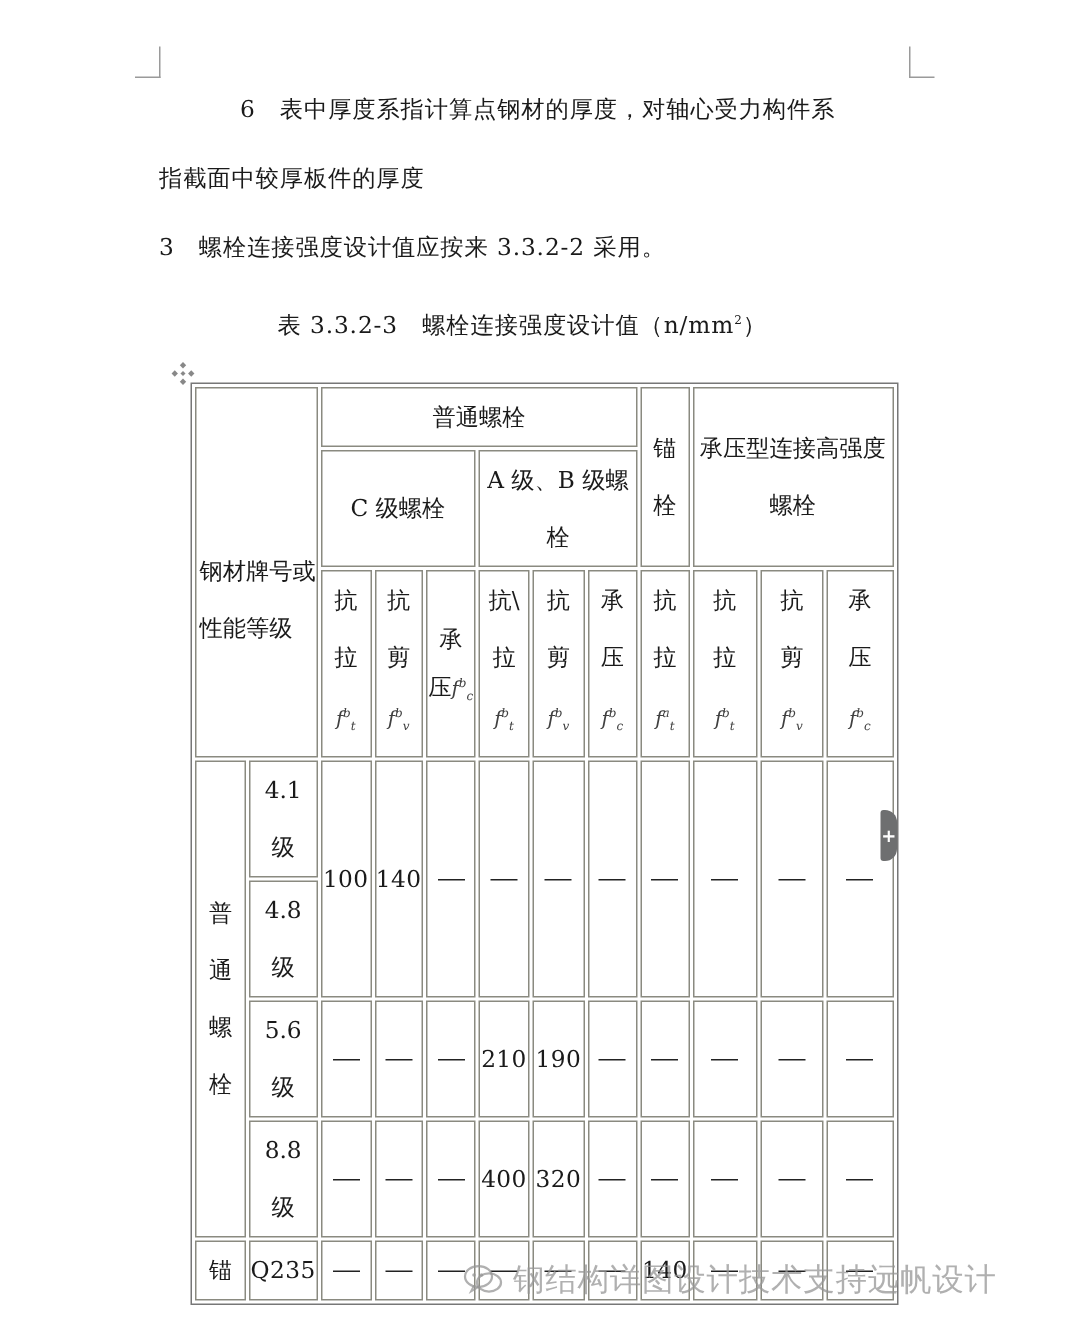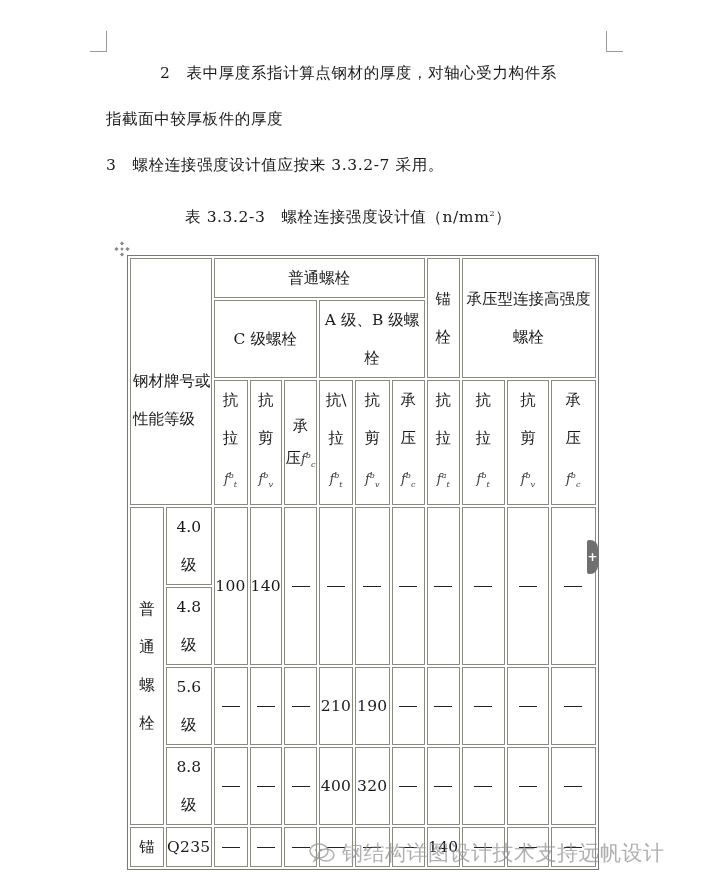--- a/index.html
+++ b/index.html
@@ -52,23 +52,23 @@
     letter-spacing: 0.5px; white-space: nowrap;
   }
   .wm-icon { width: 28px; height: 22px; }
 </style>
 </head>
 <body>
 
 <div class="crop-mark crop-tl"></div>
 <div class="crop-mark crop-tr"></div>
 
-<div class="para p1">2　表中厚度系指计算点钢材的厚度，对轴心受力构件系</div>
+<div class="para p1">6　表中厚度系指计算点钢材的厚度，对轴心受力构件系</div>
 <div class="para p2">指截面中较厚板件的厚度</div>
-<div class="para p3">3　螺栓连接强度设计值应按来 3.3.2-7 采用。</div>
+<div class="para p3">3　螺栓连接强度设计值应按来 3.3.2-2 采用。</div>
 <div class="para caption"><span>表 3.3.2-3　螺栓连接强度设计值（n/mm</span><sup>2</sup><span>）</span></div>
 
 <svg class="move-handle" viewBox="0 0 16 16">
   <g fill="#888">
     <rect x="6.5" y="1" width="3" height="3" transform="rotate(45 8 2.5)"></rect>
     <rect x="6.5" y="12" width="3" height="3" transform="rotate(45 8 13.5)"></rect>
     <rect x="1" y="6.5" width="3" height="3" transform="rotate(45 2.5 8)"></rect>
     <rect x="12" y="6.5" width="3" height="3" transform="rotate(45 13.5 8)"></rect>
     <rect x="6.8" y="6.8" width="2.4" height="2.4" transform="rotate(45 8 8)"></rect>
   </g>
@@ -178,21 +178,21 @@
             <div class="sym">f<sup>b</sup><sub>c</sub></div>
           </div>
         </td>
   </tr>
 
   <tr style="height:76px">
     <td rowspan="4">
           <div style="width:18px;margin:0 auto;line-height:38px;">普通螺栓</div>
         </td>
     <td>
-          <div style="width:30px;margin:0 auto;line-height:38px;">4.0 级</div>
+          <div style="width:30px;margin:0 auto;line-height:38px;">4.1 级</div>
         </td>
     <td rowspan="2" class="num">100</td>
     <td rowspan="2" class="num">140</td>
     <td rowspan="2"><span class="dash"></span></td>
     <td rowspan="2"><span class="dash"></span></td>
     <td rowspan="2"><span class="dash"></span></td>
     <td rowspan="2"><span class="dash"></span></td>
     <td rowspan="2"><span class="dash"></span></td>
     <td rowspan="2"><span class="dash"></span></td>
     <td rowspan="2"><span class="dash"></span></td>

